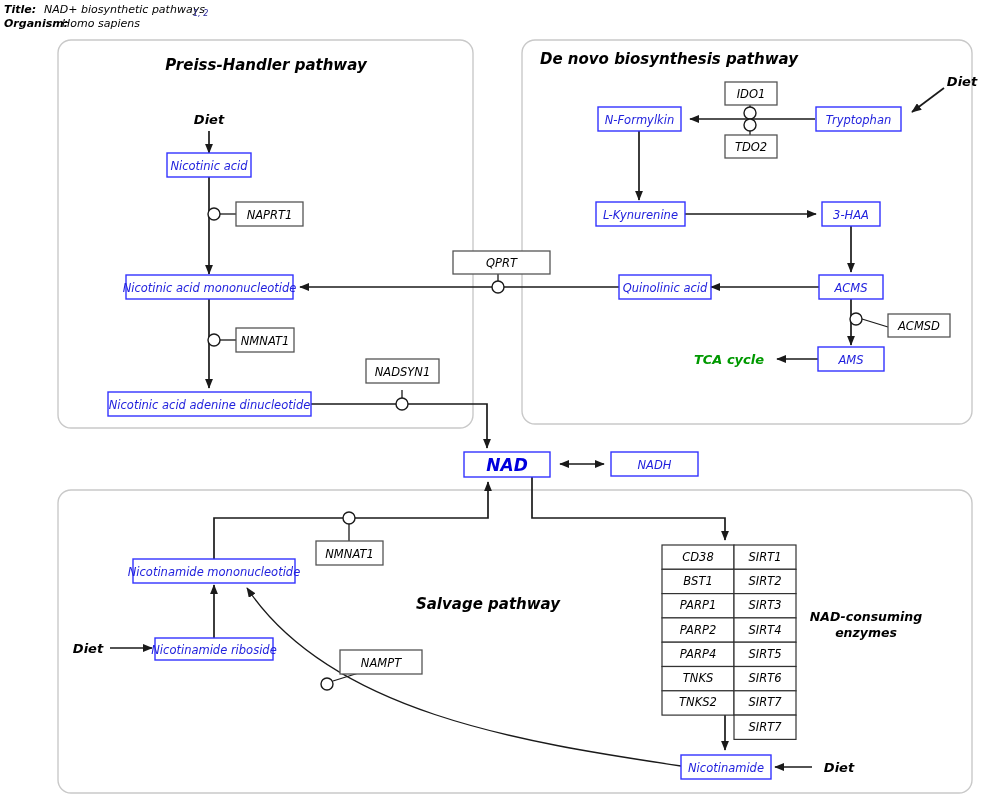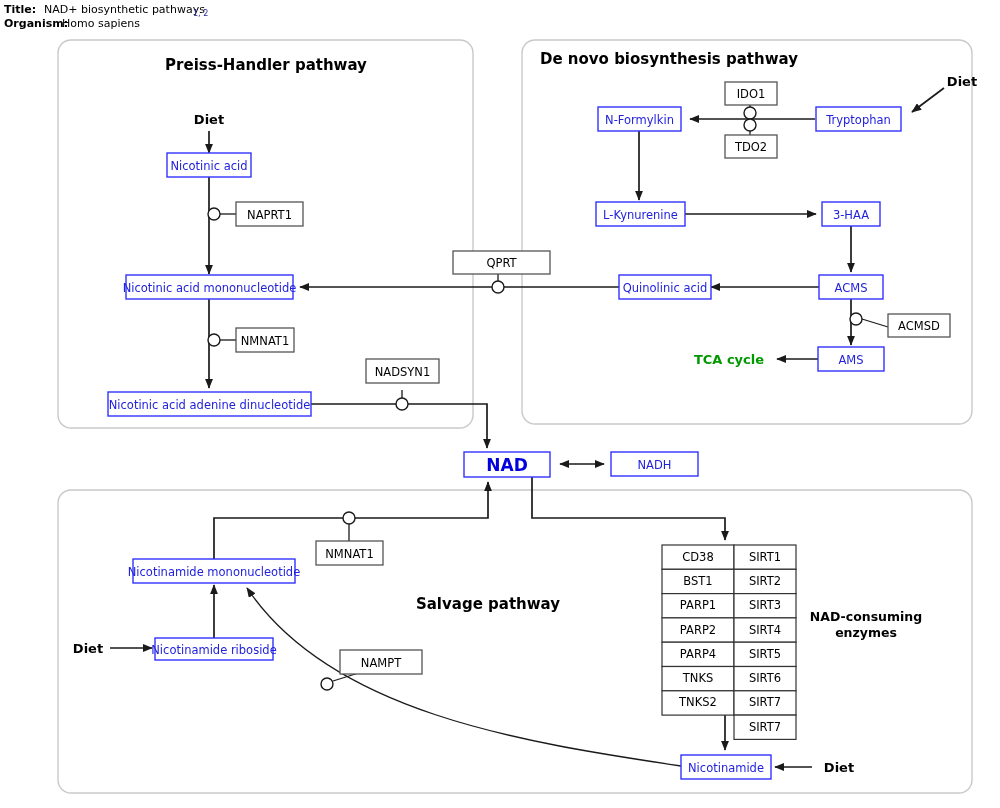--- a/index.html
+++ b/index.html
@@ -12,20 +12,21 @@
     height: 808px;
     font-family: "DejaVu Sans", sans-serif;
     position: relative;
     overflow: hidden;
   }
   #diagram-root {
     position: absolute;
     left: 0; top: 0;
     width: 1000px;
     height: 808px;
+    font-style: italic;
   }
   svg {
     display: block;
   }
   .meta-label {
     font-family: "DejaVu Sans", sans-serif;
     font-size: 11px;
     font-weight: bold;
     fill: #000000;
   }

